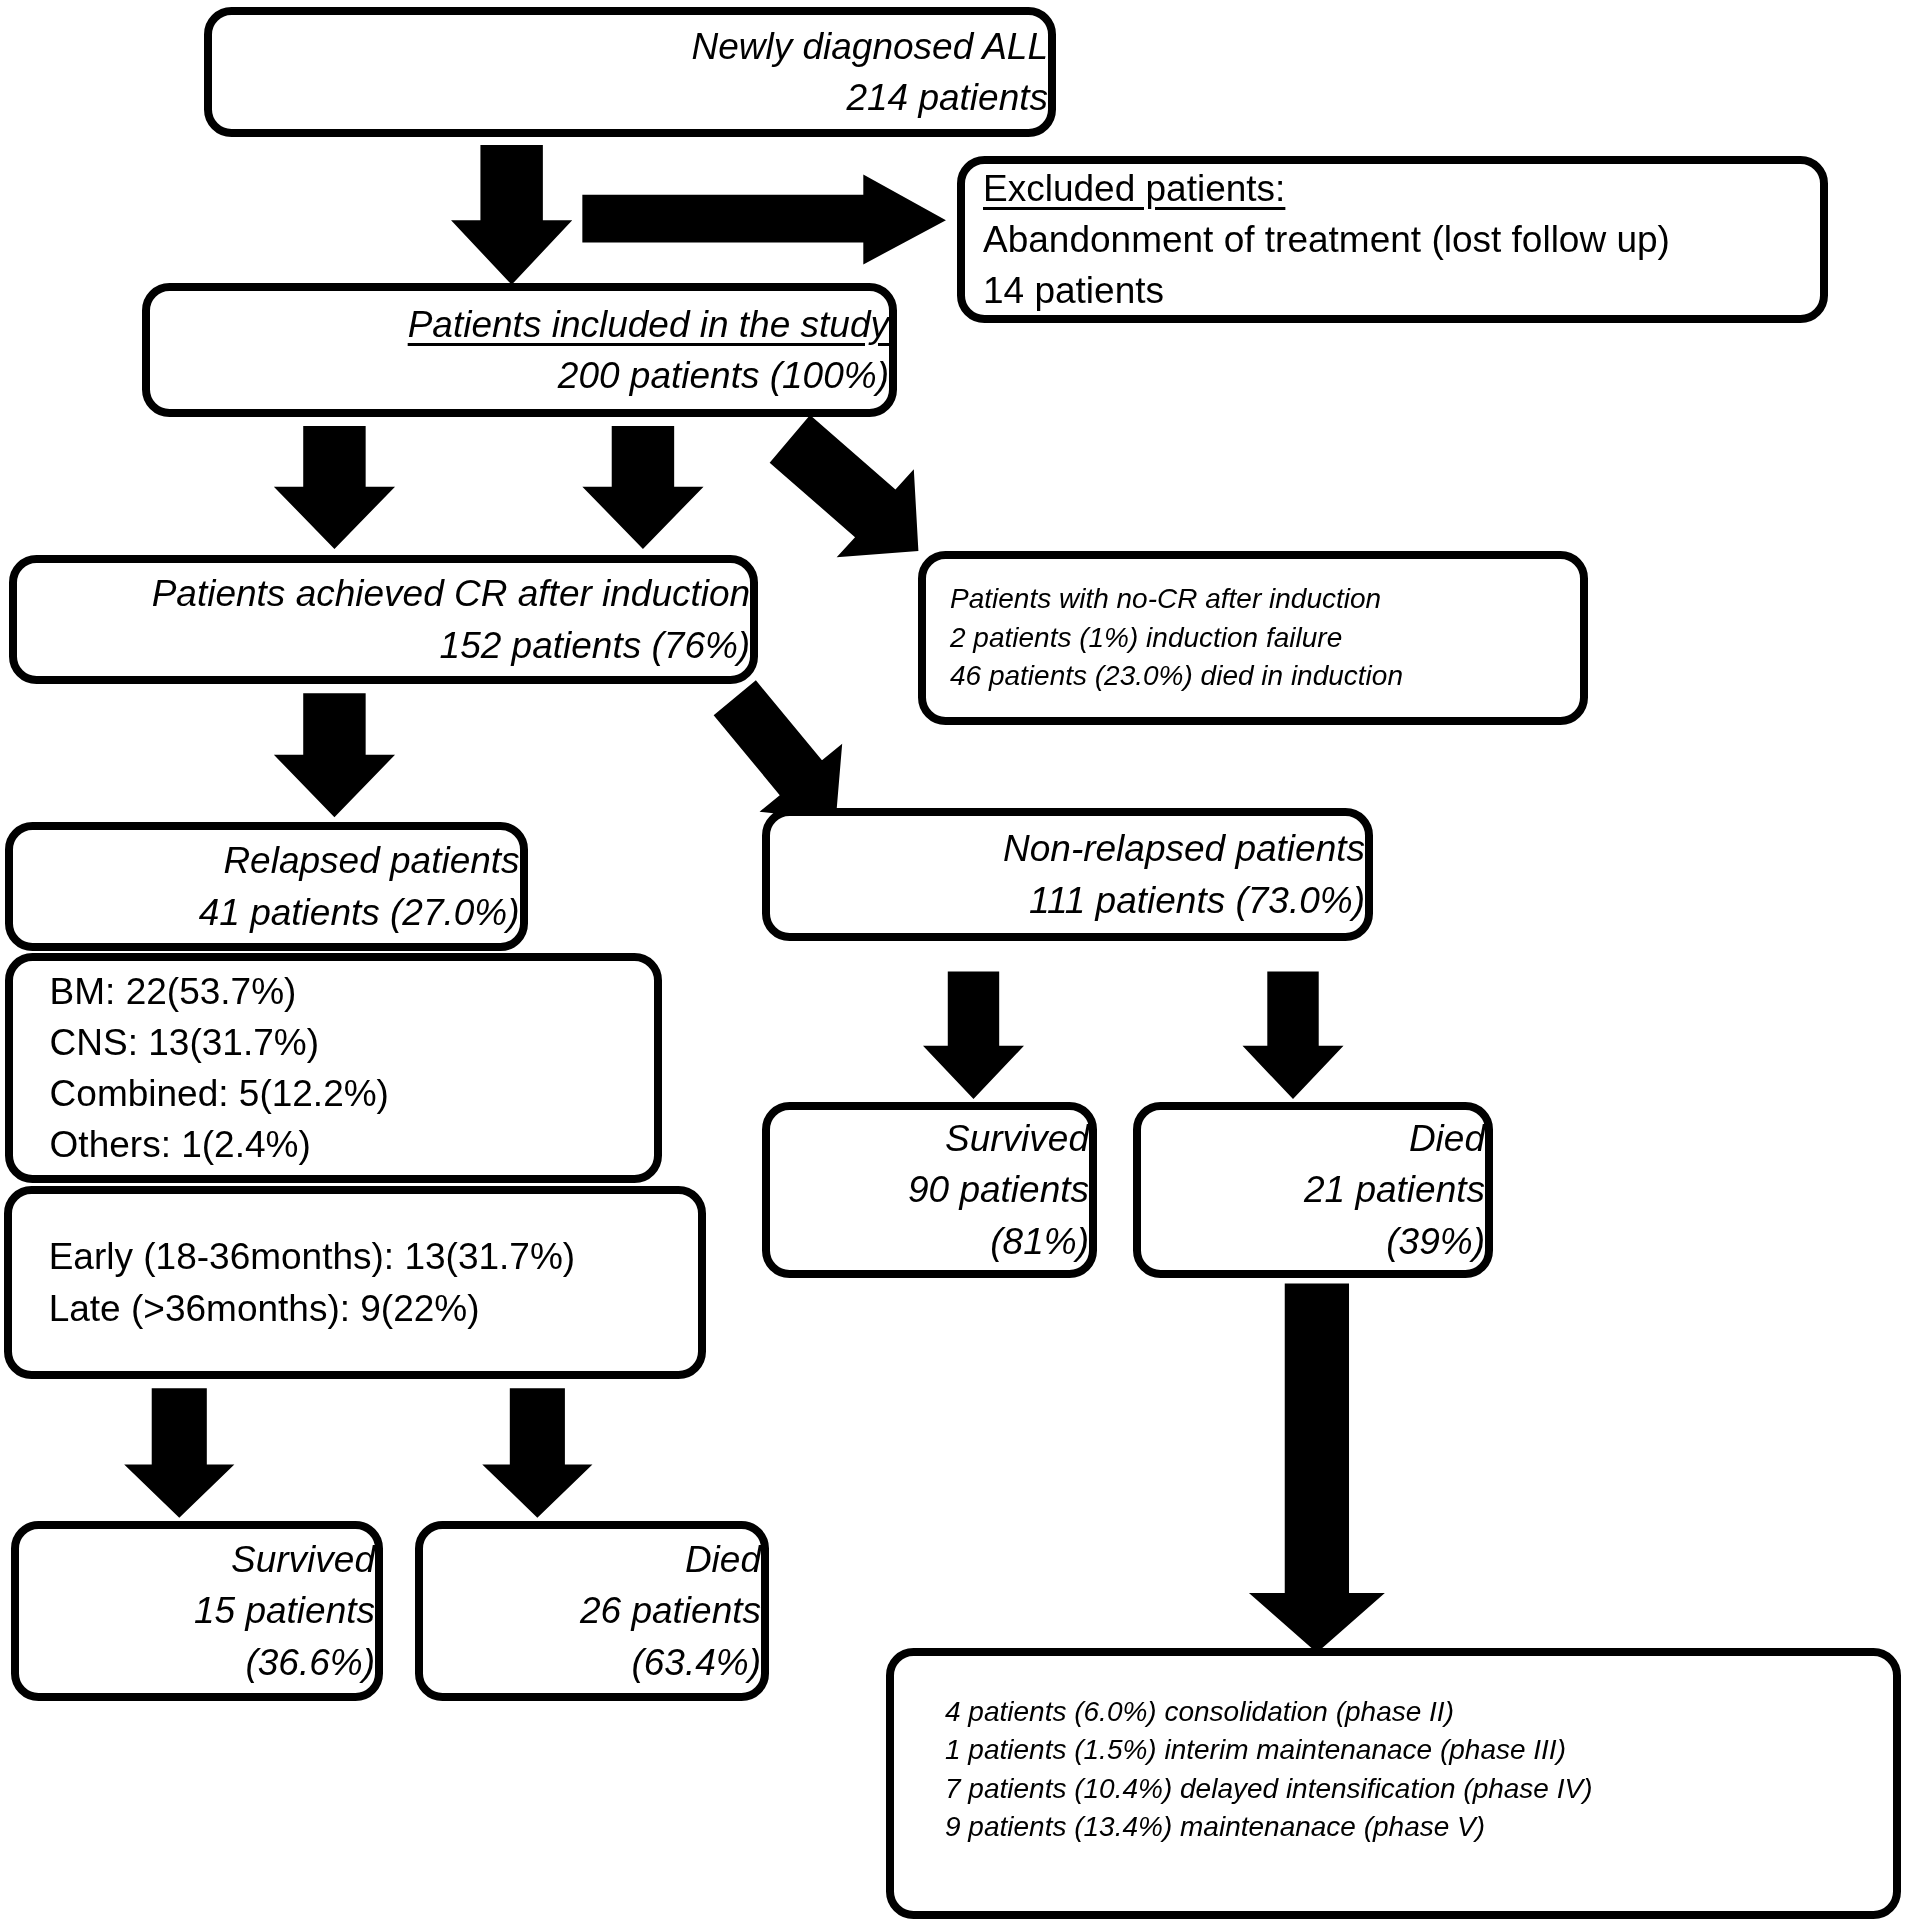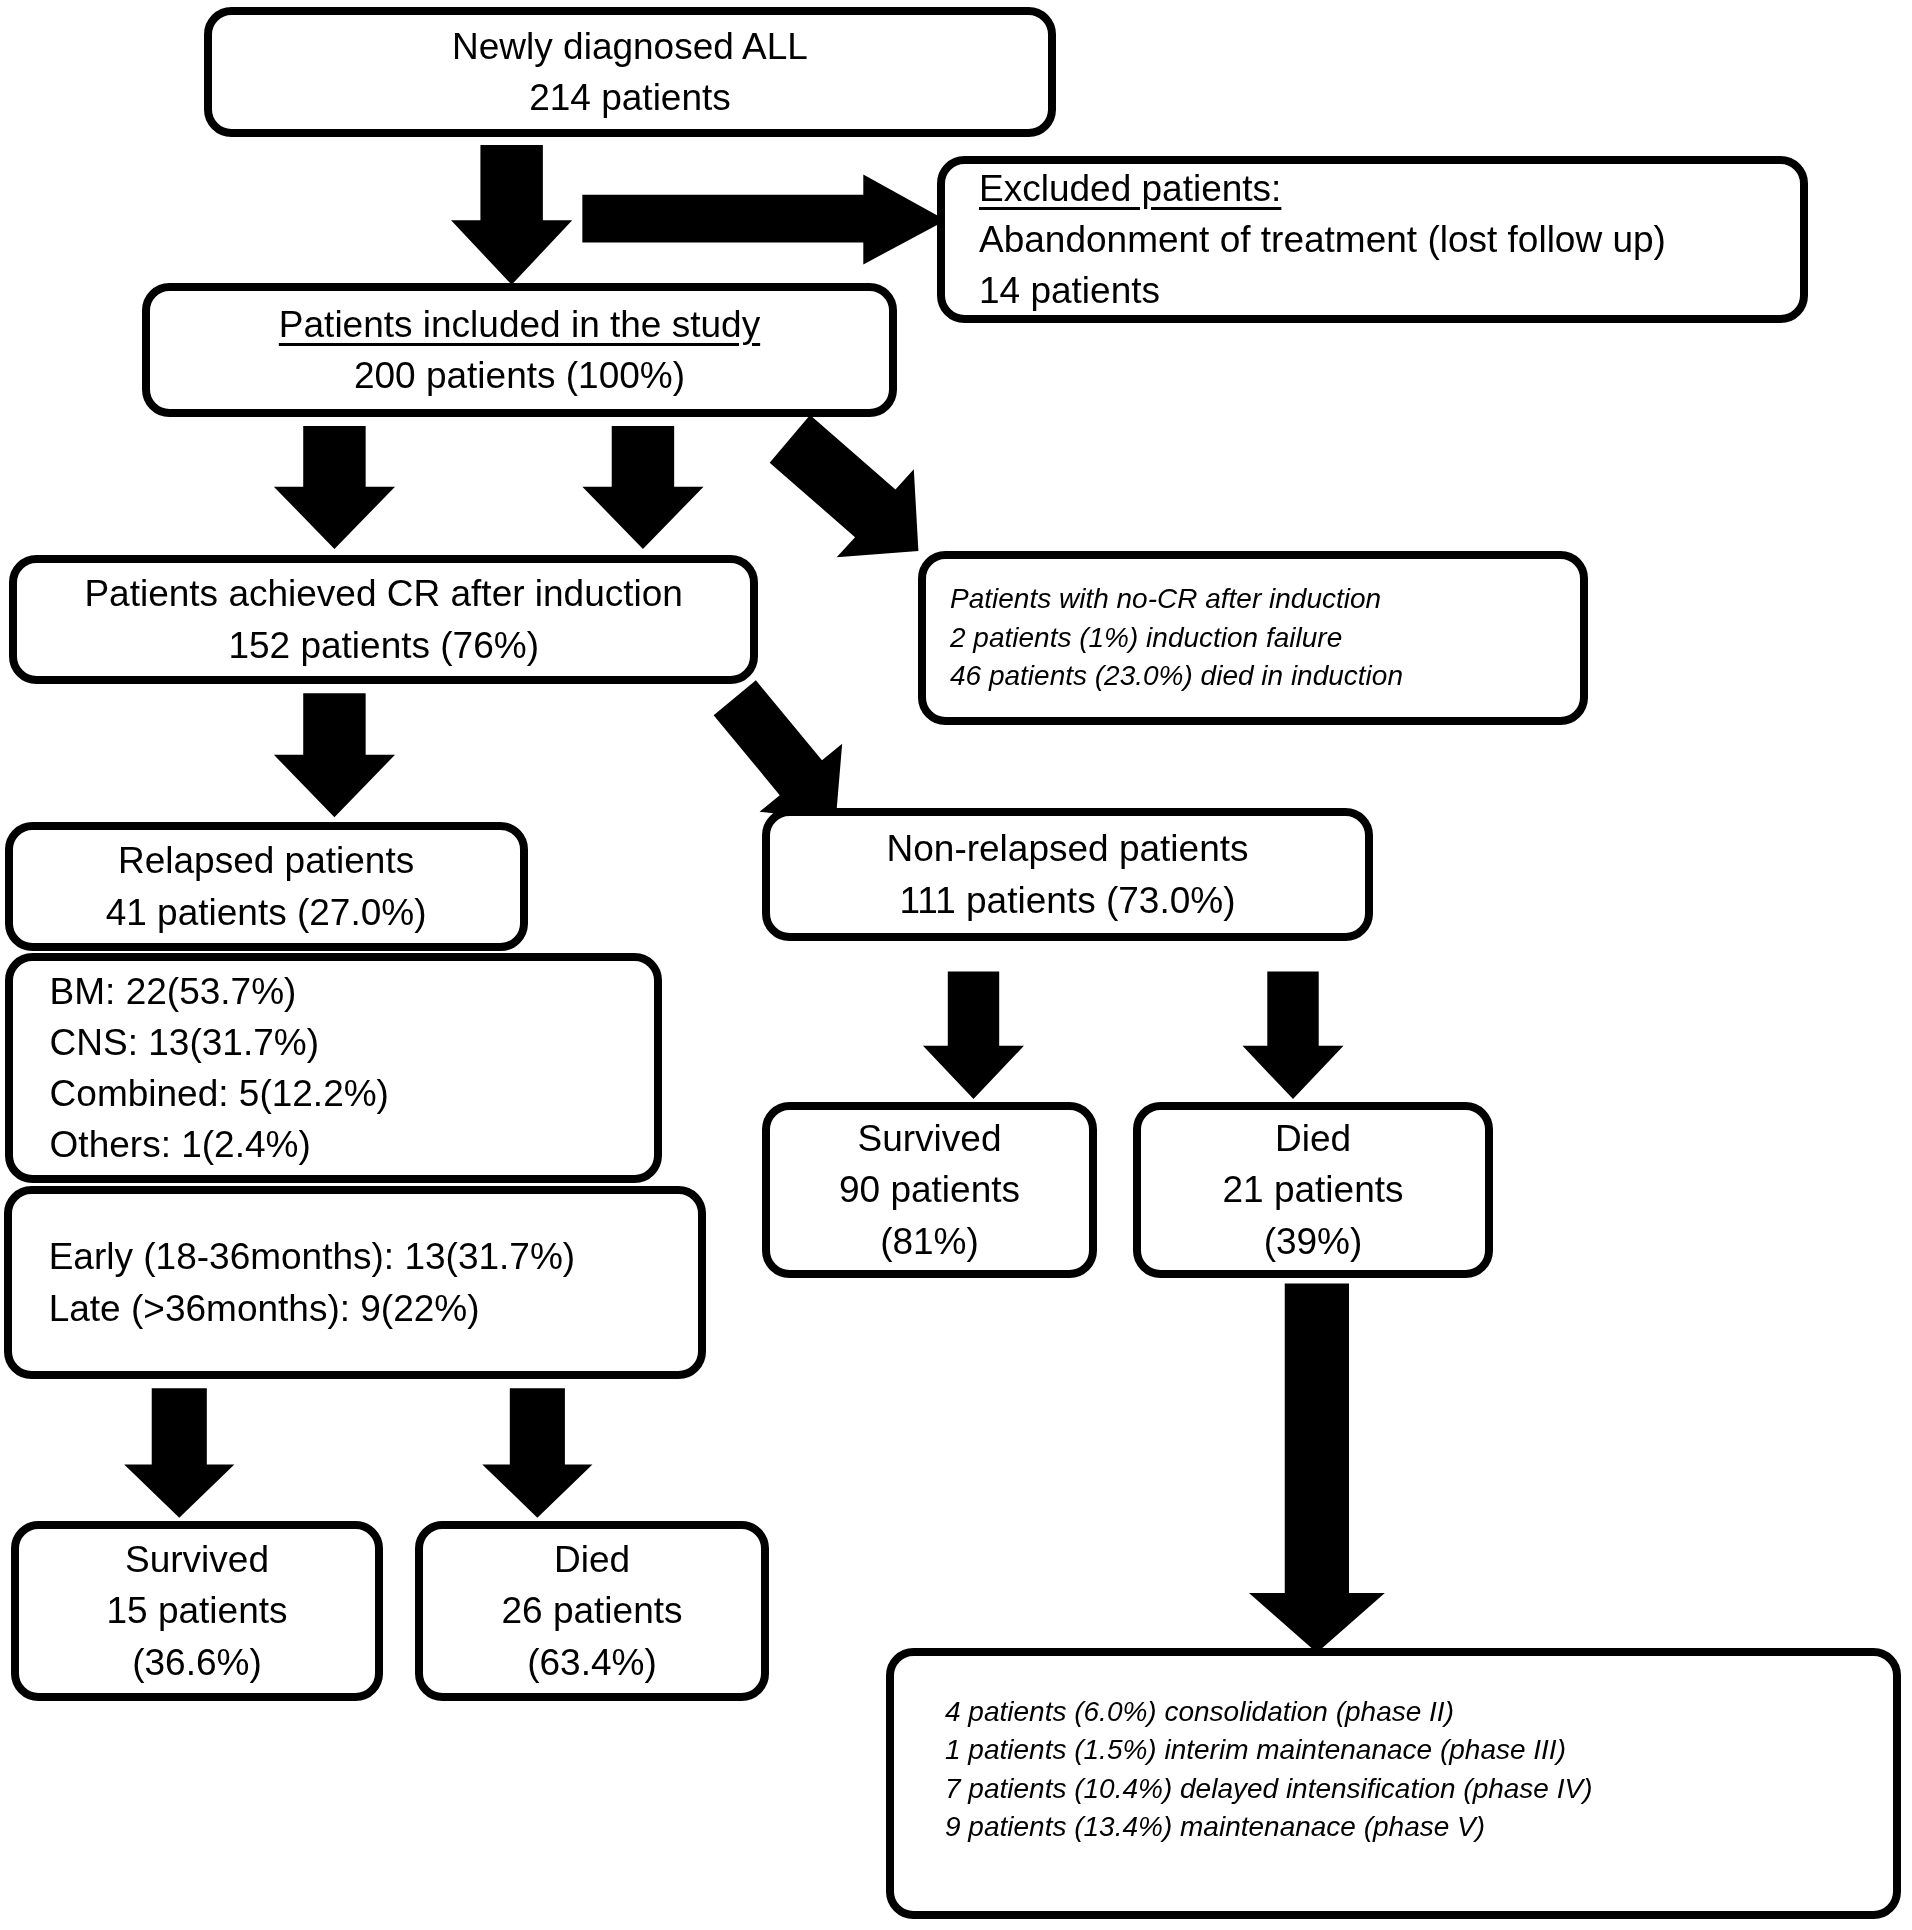--- a/index.html
+++ b/index.html
@@ -24,21 +24,21 @@
     border: 8.3px solid #000000;
     border-radius: 27.5px;
     background: #ffffff;
     display: flex;
     flex-direction: column;
     justify-content: center;
     font-size: 37px;
     line-height: 1.38;
     z-index: 2;
   }
-  .center { align-items: center; text-align: center; }
+  .center { align-items: flex-end; text-align: center; font-style: italic; }
   .left   { align-items: flex-start; text-align: left; }
   .small  { font-size: 28px; font-style: italic; }
   .line   { white-space: nowrap; }
   .u      { text-decoration: underline; text-underline-offset: 5.5px; }
 </style>
 </head>
 <body>
 
 <div class="canvas">
 
@@ -55,21 +55,21 @@
     <polygon points="1032,1058 1088,1058 1088,1139 1115,1139 1060,1197 1005,1139 1032,1139" fill="#000000"></polygon>
     <polygon points="1380,1058 1436,1058 1436,1139 1463,1139 1408,1197 1353,1139 1380,1139" fill="#000000"></polygon>
     <polygon points="1399,1398 1469,1398 1469,1735 1508,1735 1434,1800 1360,1735 1399,1735" fill="#000000"></polygon>
   </svg>
 
   <div class="box center" style="left:204px; top:7.3px; width:852px; height:130px;">
     <div class="line">Newly diagnosed ALL</div>
     <div class="line">214 patients</div>
   </div>
 
-  <div class="box left" style="left:937px; top:156px; width:871px; height:167px; padding-left:34px;">
+  <div class="box left" style="left:957px; top:156px; width:871px; height:167px; padding-left:18px;">
     <div class="line u">Excluded patients:</div>
     <div class="line">Abandonment of treatment (lost follow up)</div>
     <div class="line">14 patients</div>
   </div>
 
   <div class="box center" style="left:142px; top:283px; width:755px; height:134px;">
     <div class="line u">Patients included in the study</div>
     <div class="line">200 patients (100%)</div>
   </div>
 

